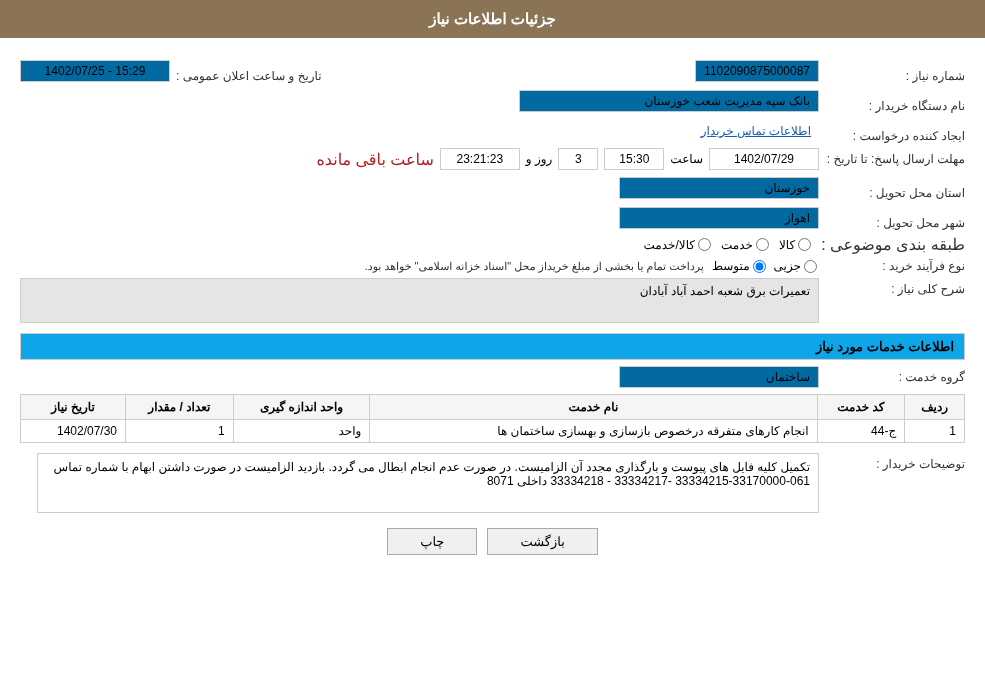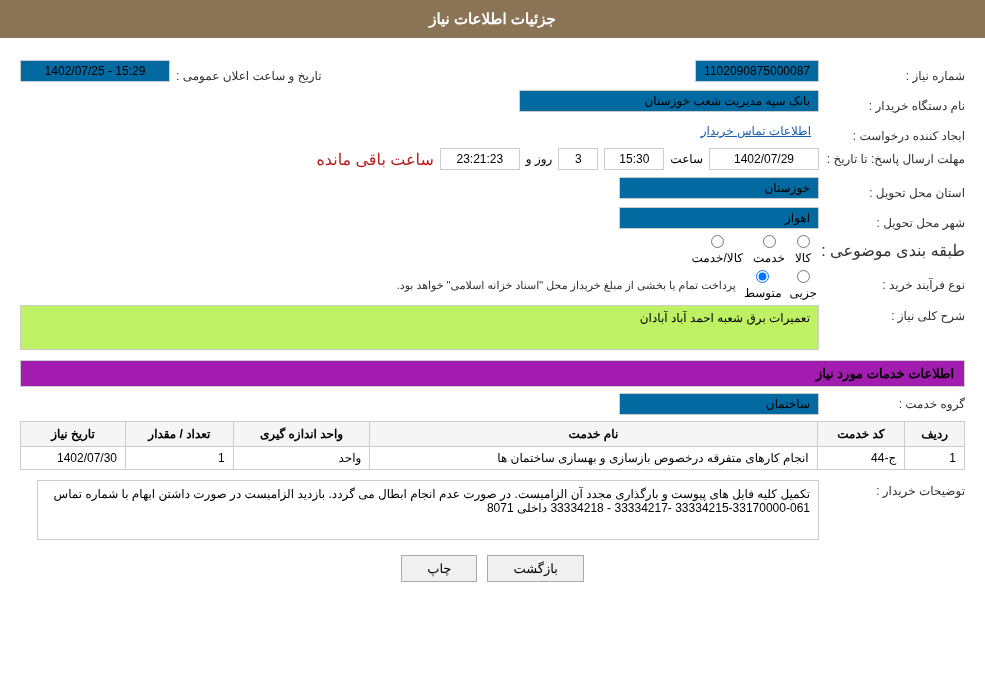--- a/index.html
+++ b/index.html
@@ -20,21 +20,21 @@
       color: #fff;
       text-align: center;
       padding: 10px 16px;
       font-size: 15px;
       font-weight: bold;
     }
     .content {
       padding: 10px 20px 20px 20px;
     }
     .section-title {
-      background: #a21caf;
+      background: #0ea5e9;
       border: 1px solid #ccc;
       padding: 5px 10px;
       font-weight: bold;
       font-size: 13px;
       margin: 10px 0 6px 0;
       text-align: right;
     }
     .info-row {
       display: flex;
       align-items: center;
@@ -102,21 +102,20 @@
       text-align: right;
       font-size: 16px;
       color: #333;
       flex-shrink: 0;
     }
     .radio-item {
       display: flex;
       align-items: center;
       gap: 3px;
       font-size: 12px;
-      flex-direction: column;
     }
     .radio-item input[type=radio] {
       margin: 0;
     }
     .purchase-type-row {
       display: flex;
       align-items: center;
       gap: 8px;
       direction: rtl;
       margin-bottom: 5px;
@@ -135,21 +134,21 @@
       direction: rtl;
     }
     .description-box {
       border: 1px solid #ccc;
       padding: 5px 8px;
       font-size: 12px;
       direction: rtl;
       text-align: right;
       min-height: 45px;
       width: 100%;
-      background: #bef264;
+      background: #e5e5e5;
       resize: none;
     }
     .description-row {
       display: flex;
       align-items: flex-start;
       gap: 6px;
       direction: rtl;
       margin-bottom: 5px;
     }
     .description-label {
@@ -222,21 +221,21 @@
       padding-top: 4px;
     }
     .action-buttons {
       display: flex;
       justify-content: center;
       gap: 10px;
       margin-top: 15px;
       direction: rtl;
     }
     .btn {
-      padding: 5px 25px;
+      padding: 5px 32px;
       font-size: 13px;
       font-family: Tahoma, Arial, sans-serif;
       cursor: pointer;
       border: 1px solid #aaa;
       background: #e8e8e8;
     }
     .btn-print {
       background: #f0f0f0;
     }
     .btn-back {

